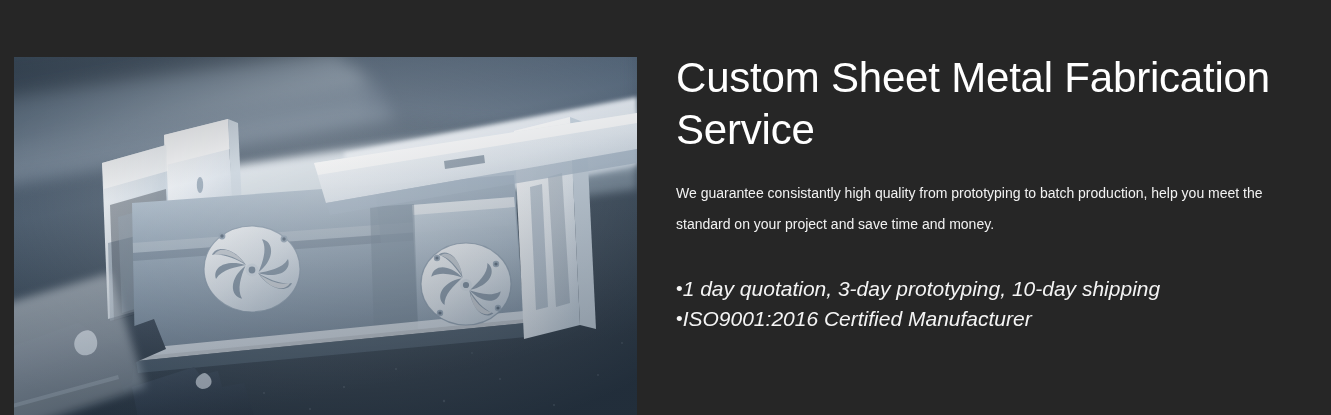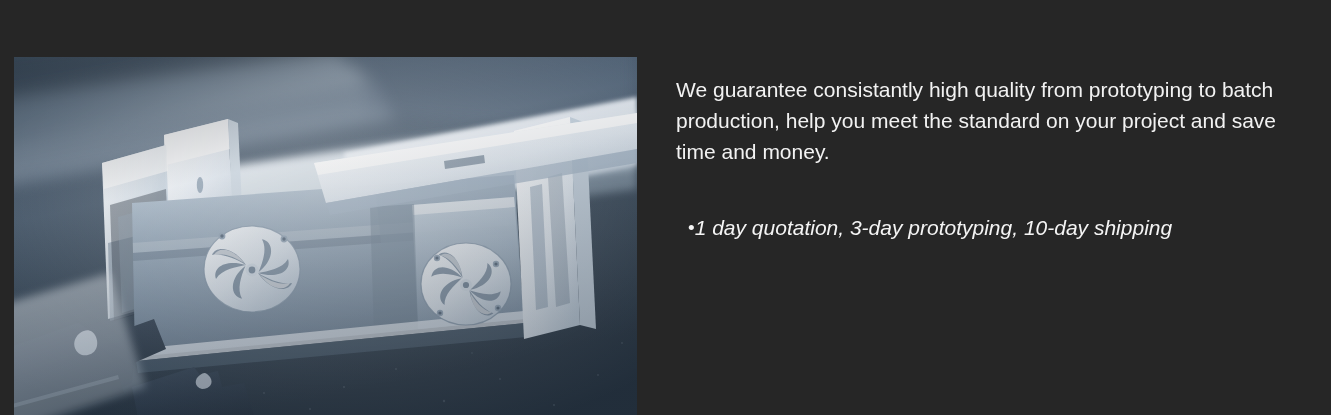--- a/index.html
+++ b/index.html
@@ -45,28 +45,28 @@
     font-size: 42px;
     line-height: 52px;
     font-weight: 400;
     color: #ffffff;
     letter-spacing: -0.2px;
     white-space: pre-line;
   }
   .lede {
     margin: 0;
     padding-top: 22px;
-    font-size: 21px;
+    font-size: 14px;
     line-height: 31px;
     font-weight: 400;
     color: #f2f2f2;
     max-width: 614px;
   }
   .bullets {
-    margin: 12px;
+    margin: 0;
     padding: 34px 0 0 0;
     list-style: none;
   }
   .bullets li {
     font-size: 21px;
     line-height: 29.5px;
     font-style: italic;
     color: #f4f4f4;
     white-space: nowrap;
   }
@@ -317,21 +317,23 @@
         <circle cx="200" cy="366" r="0.8" fill="#cfe0ee"></circle>
       </g>
 
       <rect x="0" y="0" width="623" height="358" fill="url(#glowG)"></rect>
       <rect x="0" y="0" width="623" height="358" fill="url(#vignG)"></rect>
     </svg>
   </div>
 
   <div class="text-col">
 
+    <h1 class="headline">Custom Sheet Metal Fabrication Service</h1>
 
     <p class="lede">We guarantee consistantly high quality from prototyping to batch production, help you meet the standard on your project and save time and money.</p>
 
     <ul class="bullets">
       <li><span class="bullet-dot">•</span><span>1 day quotation, 3-day prototyping, 10-day shipping</span></li>
+      <li><span class="bullet-dot">•</span><span>ISO9001:2016 Certified Manufacturer</span></li>
     </ul>
 
   </div>
 </div>
 
 </body></html>

